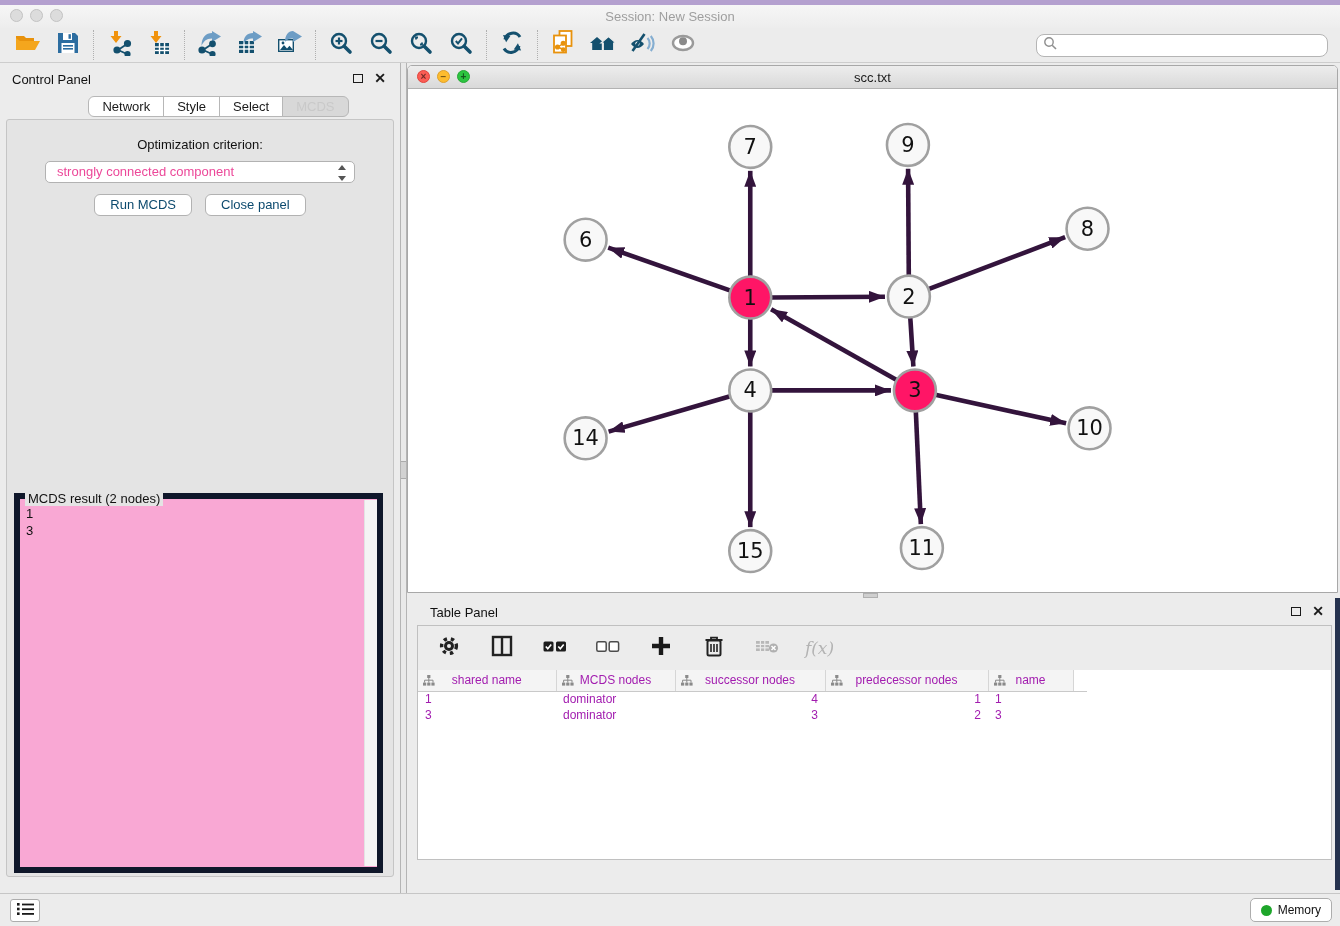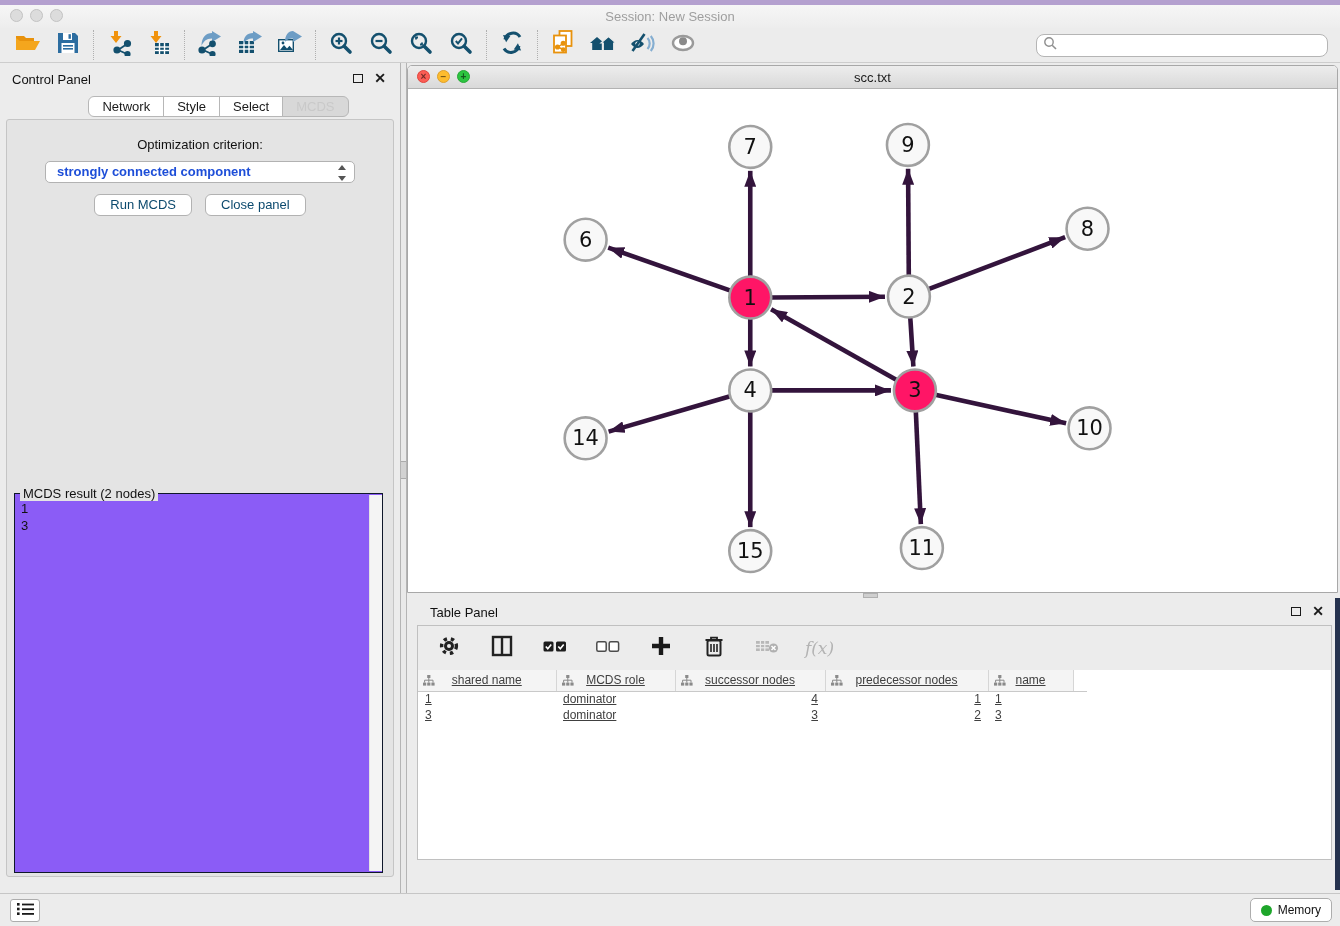--- a/index.html
+++ b/index.html
@@ -36,28 +36,28 @@
 
   .seg-row { display:flex; justify-content:center; }
   .cp-tabs { position:absolute; left:0; right:0; top:33px;margin-left:37px; }
   .seg { border:1px solid #b7b7b7; background:#fff; color:#1a1a1a; font-size:13px; padding:2px 13px; margin-left:-1px; position:relative; white-space:nowrap; }
   .seg:first-child { border-radius:6px 0 0 6px; margin-left:0; }
   .seg:last-child { border-radius:0 6px 6px 0; }
   .seg.active { background:#d8d8d8; color:#c9c9c9; }
 
   .cp-inner { position:absolute; left:6px; right:6px; top:56px; bottom:16px; background:#e4e4e4; border:1px solid #c5c5c5; border-radius:3px; }
   .opt-label { text-align:center; margin-top:17px; font-size:13px; color:#111; }
-  .dropdown { margin:9px auto 0 auto; width:310px; height:22px; background:#fff; border:1px solid #b2b2b2; border-radius:5px; position:relative; font-size:13px; line-height:20px; padding-left:11px; color:#1d4ed8;font-weight:bold; }
+  .dropdown { margin:9px auto 0 auto; width:310px; height:22px; background:#fff; border:1px solid #b2b2b2; border-radius:5px; position:relative; font-size:13px; line-height:20px; padding-left:11px; color:#ec4899; }
   .stepper { position:absolute; right:7px; top:3px; width:10px; height:16px; }
   .stepper .up { position:absolute; top:0; left:1px; width:0; height:0; border-left:4px solid transparent; border-right:4px solid transparent; border-bottom:5px solid #555; }
   .stepper .dn { position:absolute; bottom:0; left:1px; width:0; height:0; border-left:4px solid transparent; border-right:4px solid transparent; border-top:5px solid #555; }
   .btn-row { display:flex; justify-content:center; gap:13px; margin-top:11px; }
   .btn { background:#fff; border:1px solid #b2b2b2; border-radius:6px; height:22px; padding:0 15px; font-size:13px; line-height:20px; color:#0c4a6e; font-family:"Liberation Sans",sans-serif; }
 
-  .result-box { position:absolute; left:7px; right:10px; top:373px; bottom:3px; border:1px solid #0f172a; background:#8b5cf6; }
+  .result-box { position:absolute; left:7px; right:10px; top:373px; bottom:3px; border:6px solid #0f172a; background:#f9a8d4; }
   .result-legend { position:absolute; top:-8px; left:5px; background:#e4e4e4; padding:0 3px; font-size:13px; color:#111; }
   .result-content { padding:6px 6px; font-size:13px; line-height:17px; white-space:pre; color:#111; }
   .result-scroll { position:absolute; right:0; top:1px; bottom:1px; width:13px; background:#f4f4f4; border-left:1px solid #e3e3e3; }
 
   
   .vsplit { position:absolute; left:400px; width:7px; top:0; bottom:0; background:#e9e9e9; border-left:1px solid #b4b4b4; border-right:1px solid #b4b4b4; }
   .vsplit-handle { position:absolute; top:398px; left:0; right:0; height:18px; background:#d2d2d2; border-top:1px solid #ababab; border-bottom:1px solid #ababab; }
 
   
   .right { position:absolute; left:407px; right:0; top:0; bottom:0; }
@@ -78,21 +78,21 @@
 
   
   .table-panel { position:absolute; left:0; right:0; top:536px; bottom:0; }
   .tp-title { position:absolute; left:23px; top:6px; font-size:13px; color:#111; }
   .tp-icons { position:absolute; right:16px; top:7px; display:flex; gap:11px; align-items:center; }
   .tp-body { position:absolute; left:10px; right:8px; top:26px; bottom:33px; border:1px solid #c0c0c0; background:#ececec; }
   .tp-toolbar { height:43px; display:flex; align-items:center; padding-left:12px; gap:16px; }
   .tp-tool { width:37px; display:flex; align-items:center; justify-content:center; flex:0 0 auto; }
   .fx-label { font-family:"DejaVu Serif", serif; font-style:italic; font-size:17px; color:#b3b3b3; }
   .tp-tablewrap { position:absolute; top:44px; left:0; right:0; bottom:0; background:#fff; overflow:hidden; }
-  table.datatable { border-collapse:collapse; table-layout:fixed; font-size:12px; color:#404040;text-decoration:underline; }
+  table.datatable { border-collapse:collapse; table-layout:fixed; font-size:12px; color:#a21caf; }
   table.datatable th { background:#f4f4f4; border-right:1px solid #d6d6d6; border-bottom:1px solid #c9c9c9; height:21px; font-weight:normal; position:relative; text-align:center; }
   table.datatable th.filler { background:#fff; border-right:none; }
   table.datatable th .th-label { font-size:12px; }
   table.datatable th svg { position:absolute; left:5px; top:5px; }
   table.datatable td { height:16px; padding:0 7px; overflow:hidden; white-space:nowrap; }
   table.datatable td.al-r { text-align:right; }
   table.datatable tbody tr td { border:none; }
 
   .tp-tabs { position:absolute; left:0; right:0; bottom:5px; }
   .tp-tabs .seg { padding:3px 14px; }
@@ -501,21 +501,21 @@
                     <th><svg width="12" height="11" viewBox="0 0 12 11">
                         <g fill="#8a8a8a">
                           <rect x="4.2" y="0" width="3.2" height="3"></rect>
                           <rect x="0" y="7.6" width="3.2" height="3"></rect>
                           <rect x="4.2" y="7.6" width="3.2" height="3"></rect>
                           <rect x="8.4" y="7.6" width="3.2" height="3"></rect>
                         </g>
                         <g stroke="#8a8a8a" stroke-width="1" fill="none">
                           <path d="M5.8 3 v2.2 M1.6 7.6 V5.2 H10 v2.4 M5.8 5.2 v2.4"></path>
                         </g>
-                      </svg><span class="th-label">MCDS role</span></th>
+                      </svg><span class="th-label">MCDS nodes</span></th>
                     <th><svg width="12" height="11" viewBox="0 0 12 11">
                         <g fill="#8a8a8a">
                           <rect x="4.2" y="0" width="3.2" height="3"></rect>
                           <rect x="0" y="7.6" width="3.2" height="3"></rect>
                           <rect x="4.2" y="7.6" width="3.2" height="3"></rect>
                           <rect x="8.4" y="7.6" width="3.2" height="3"></rect>
                         </g>
                         <g stroke="#8a8a8a" stroke-width="1" fill="none">
                           <path d="M5.8 3 v2.2 M1.6 7.6 V5.2 H10 v2.4 M5.8 5.2 v2.4"></path>
                         </g>

